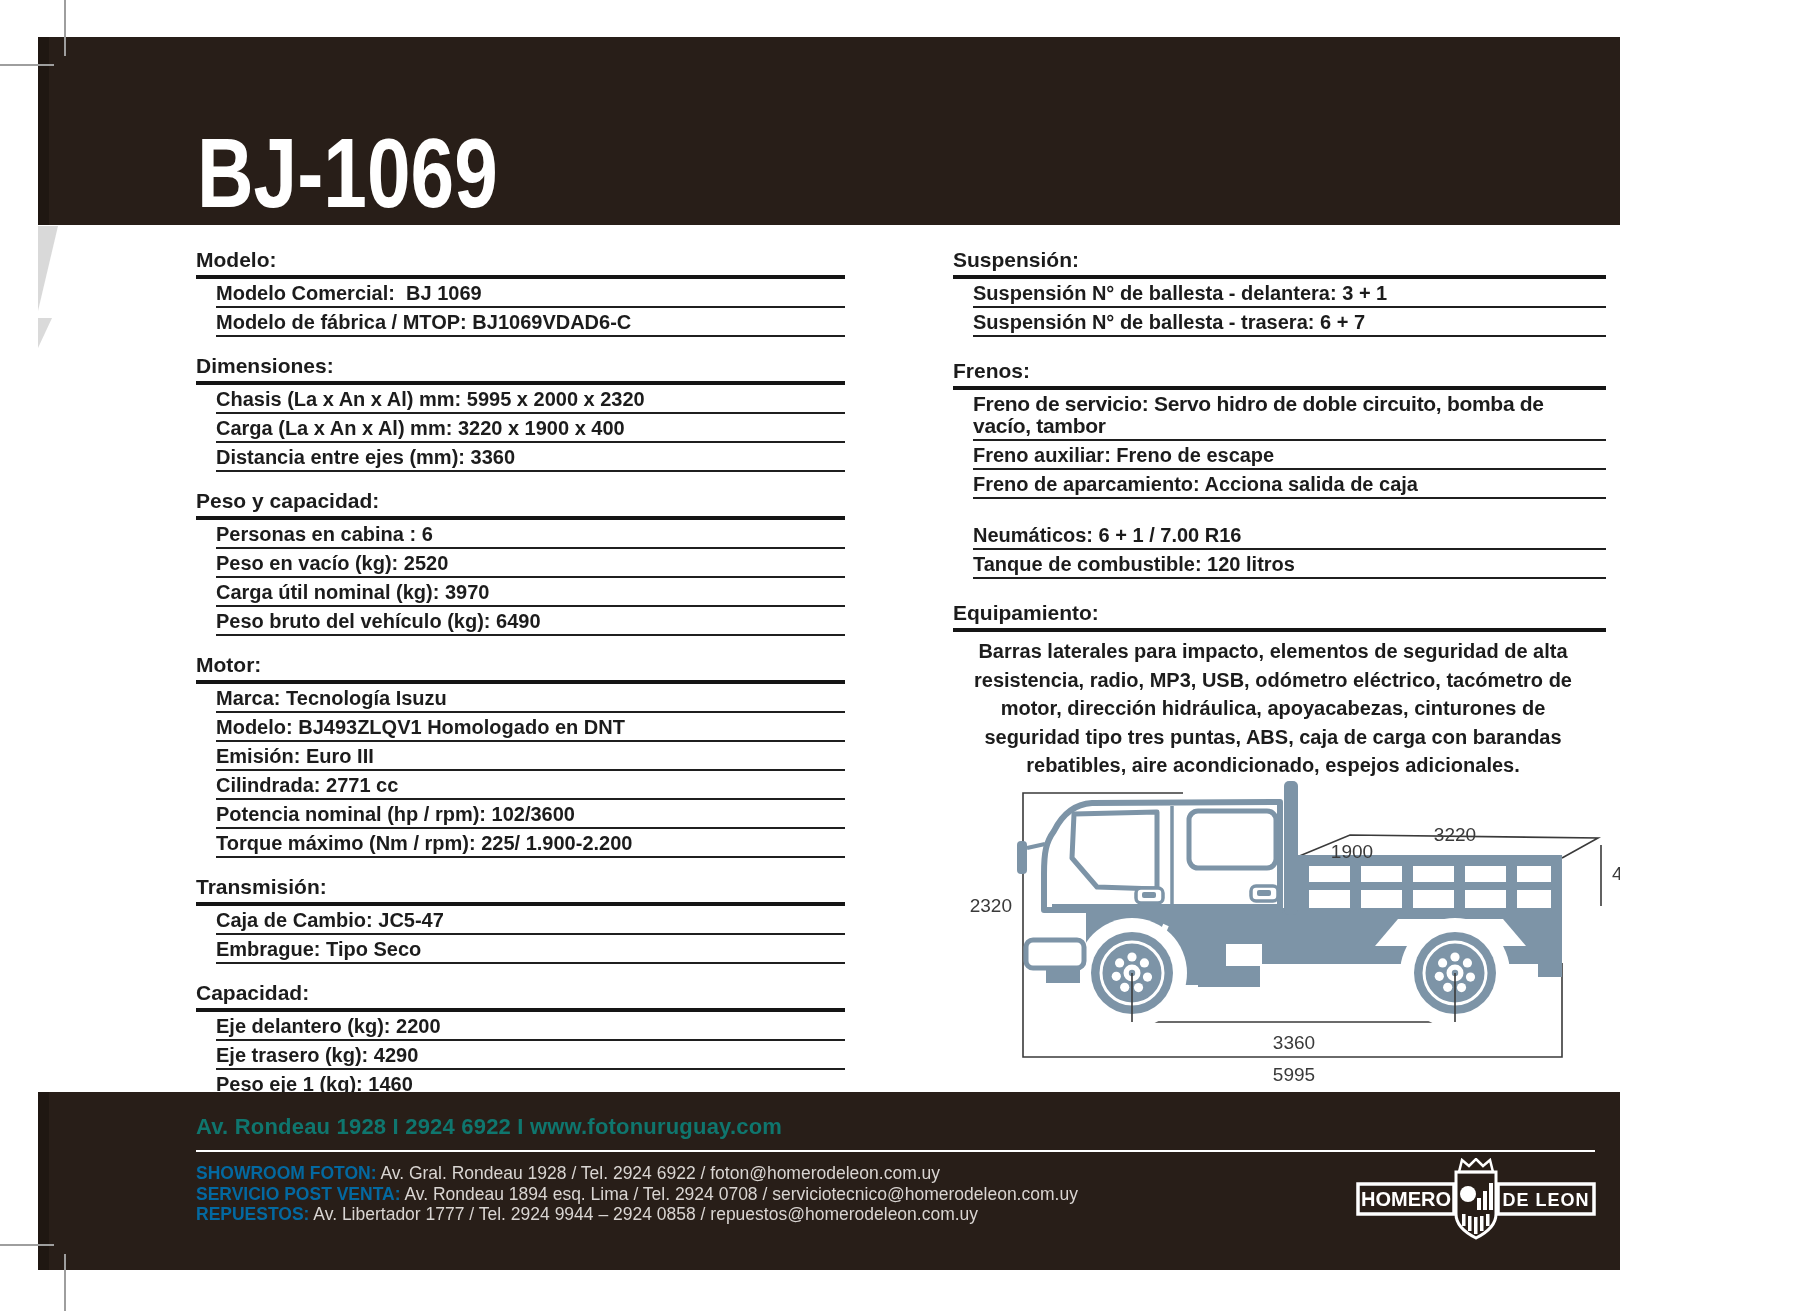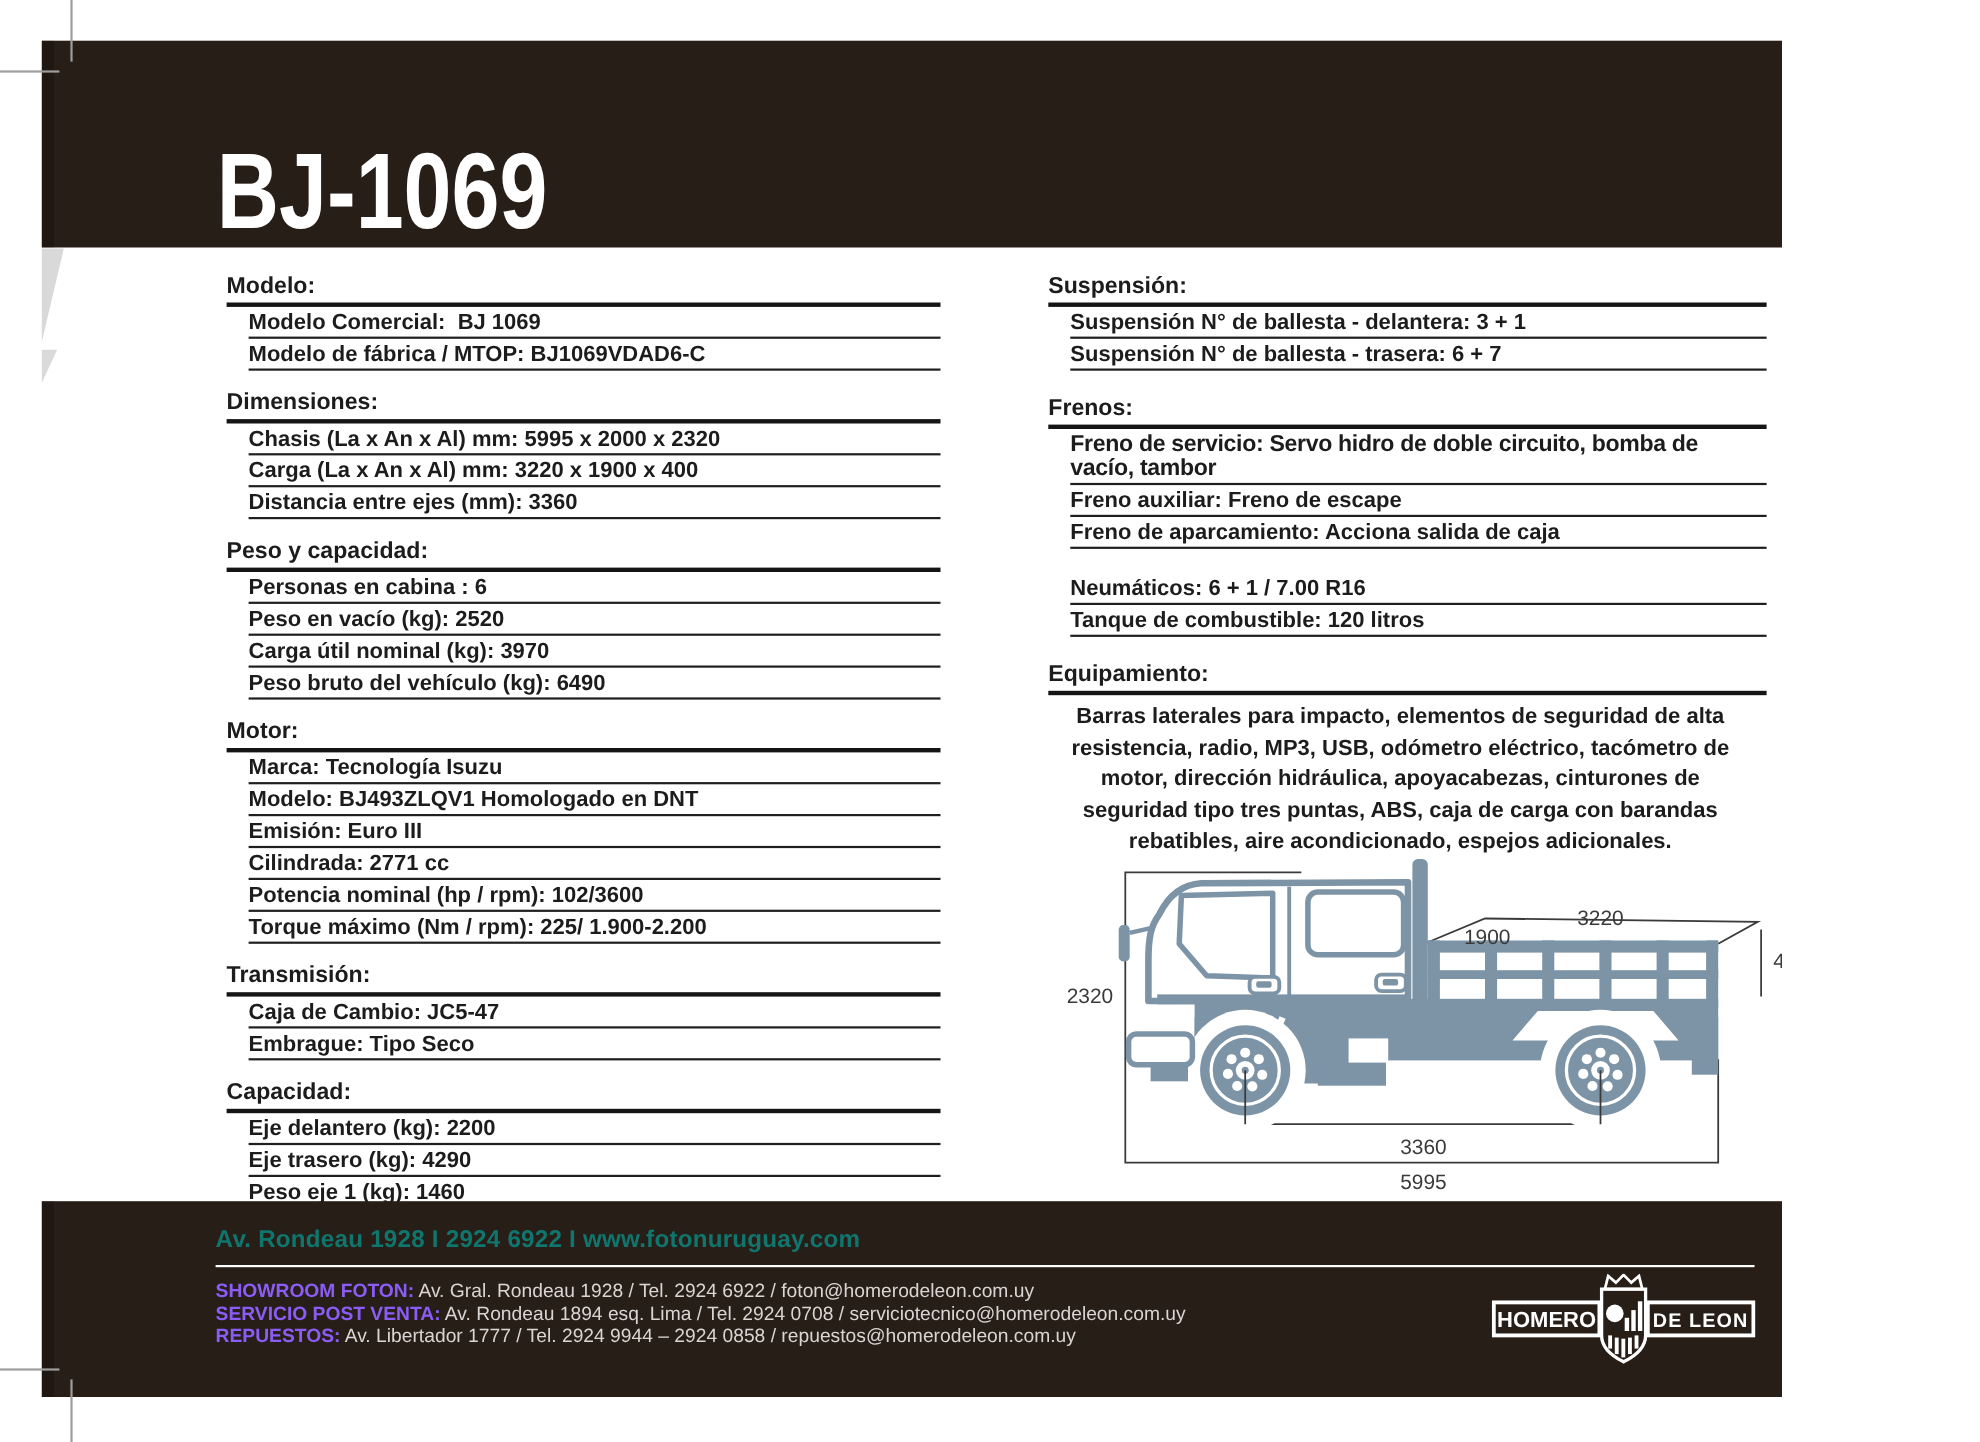--- a/index.html
+++ b/index.html
@@ -14,42 +14,42 @@
   .edge-shade.h{left:38px;top:37px;height:188px;}
   .edge-shade.f{left:38px;top:1092px;height:178px;}
 
   
   .title{position:absolute;left:197px;top:124px;color:#ffffff;font-size:98px;
          font-weight:bold;line-height:1;transform:scaleX(.8);transform-origin:left top;
          white-space:nowrap;}
 
   
   .col{position:absolute;top:248px;color:#1c1c1c;}
-  .col-left{left:206px;width:649px;}
+  .col-left{left:196px;width:649px;}
   .col-right{left:953px;width:653px;}
   .section{margin-bottom:17px;}
   .col-right .section{margin-bottom:22px;}
   .sec-heading{font-size:21px;font-weight:bold;line-height:24px;padding-bottom:3px;
                border-bottom:4px solid #151515;}
   .sec-row{font-size:20px;font-weight:bold;line-height:22px;padding:3px 0 2px 0;
            border-bottom:2px solid #1f1f1f;white-space:pre-wrap;margin-left:20px;}
   .sec-row.condensed{font-size:21px;letter-spacing:-.3px;}
   .sec-para{font-size:20px;font-weight:bold;line-height:28.5px;padding-top:5px;width:640px;text-align:center;}
 
   
   .truck-svg{position:absolute;left:940px;top:770px;width:720px;height:330px;}
   .dim-label{font-family:"Liberation Sans",sans-serif;font-size:19px;fill:#3a3a3a;}
 
   
   .footer-main{position:absolute;left:196px;top:1114px;color:#0f766e;font-size:22px;
                font-weight:bold;letter-spacing:.2px;white-space:nowrap;}
   .footer-divider{position:absolute;left:196px;top:1150px;width:1399px;height:2px;background:#ffffff;}
   .contacts{position:absolute;left:196px;top:1163px;font-size:17.5px;line-height:20.5px;color:#d9d5d2;}
   .contact-line{white-space:nowrap;}
-  .contact-label{font-weight:bold;color:#8b5cf6;}
+  .contact-label{font-weight:bold;color:#0369a1;}
   .logo-svg{position:absolute;left:1356px;top:1158px;width:240px;height:92px;}
   .logo-text{font-family:"Liberation Sans",sans-serif;font-weight:bold;fill:#ffffff;}
 
   
   .crop{position:absolute;background:#9e9e9e;z-index:5;}
 
   
   .curl1{position:absolute;left:38px;top:226px;width:0;height:0;opacity:.8;
          border-left:20px solid #cfcfcf;border-bottom:85px solid transparent;}
   .curl2{position:absolute;left:38px;top:318px;width:0;height:0;opacity:.6;

